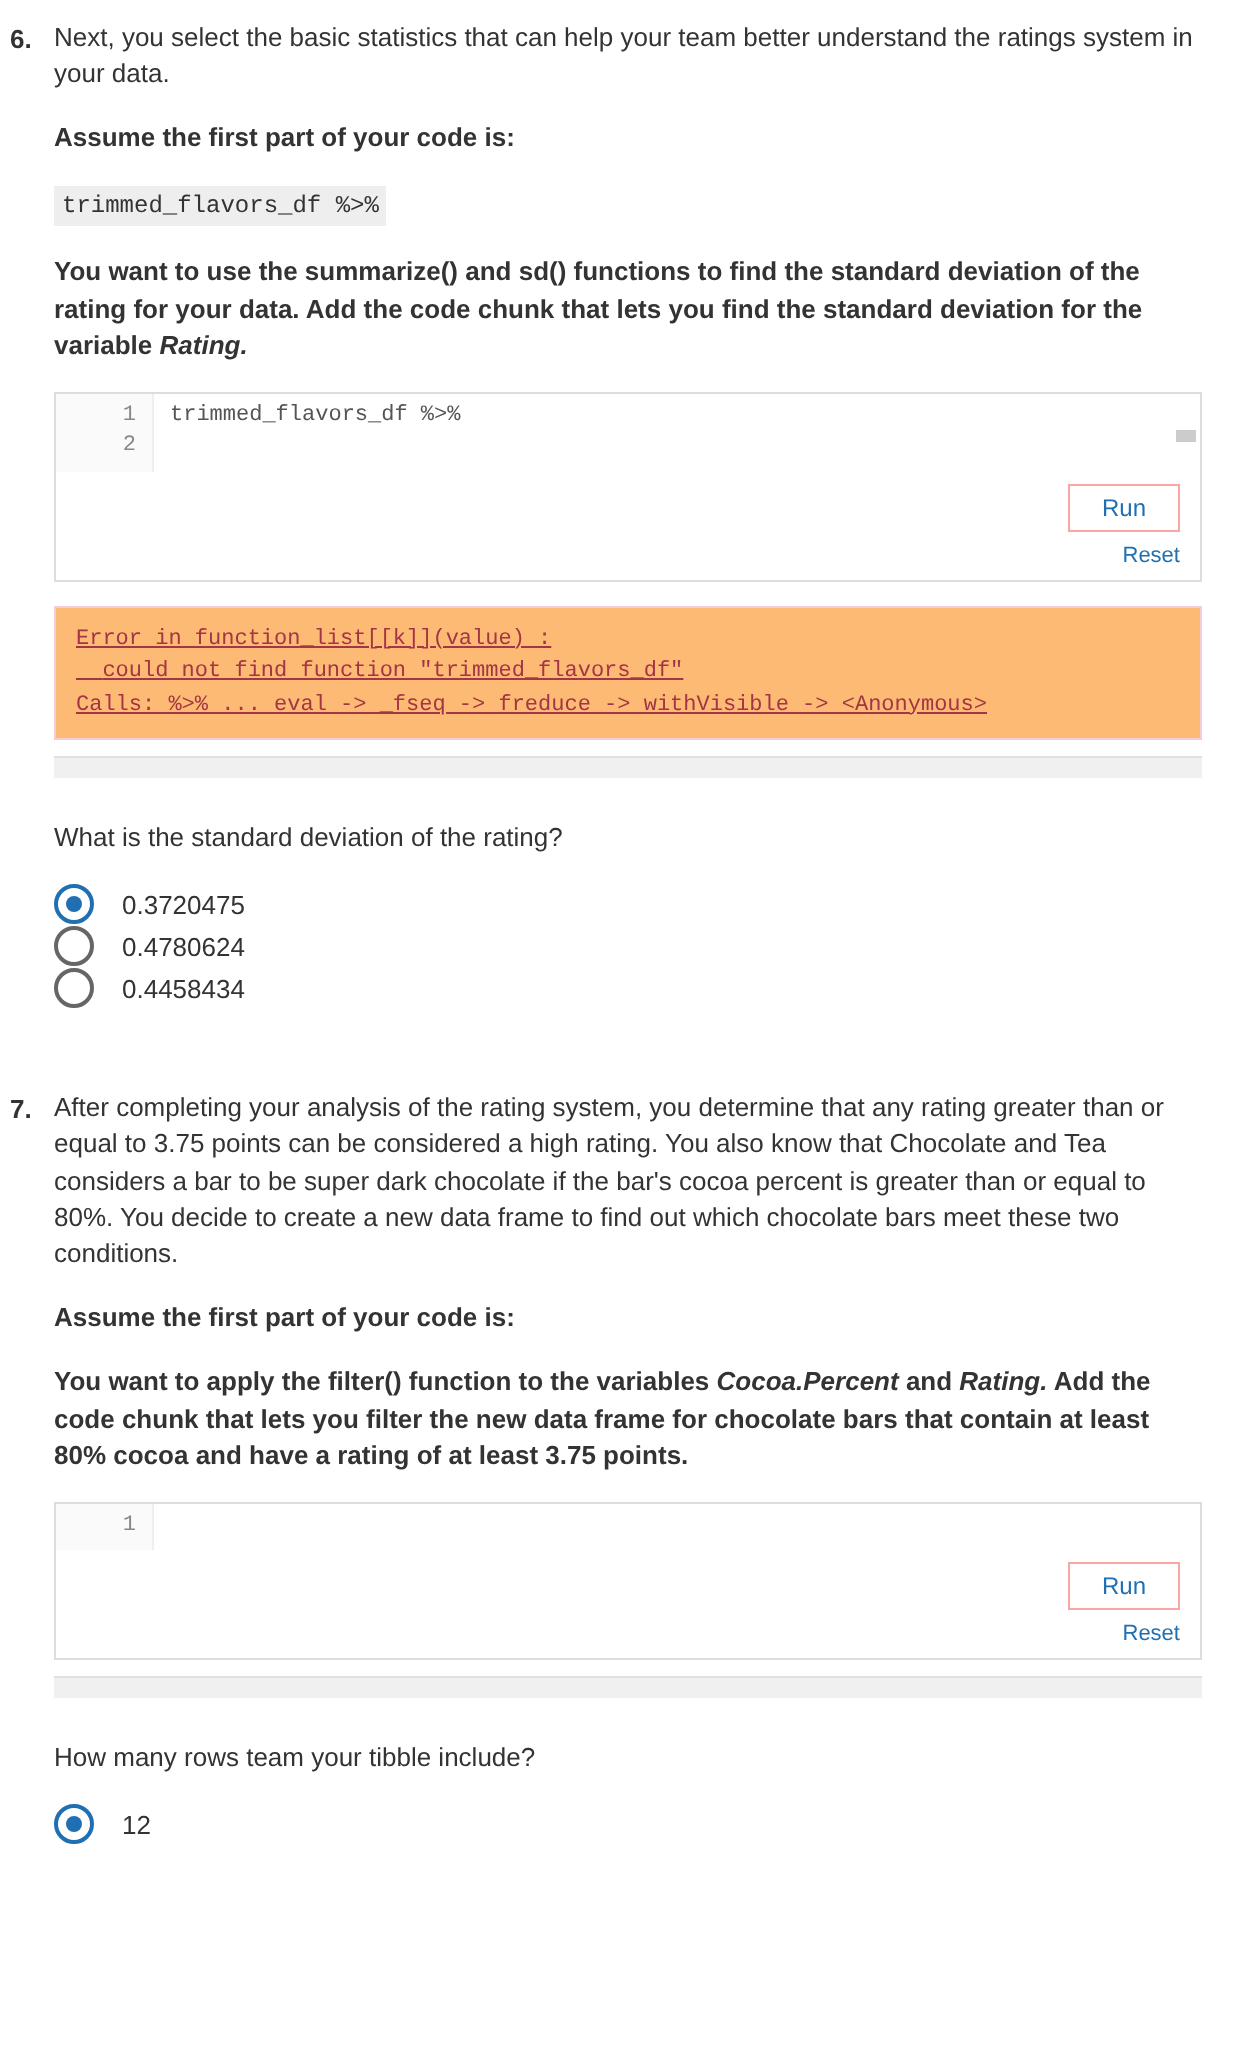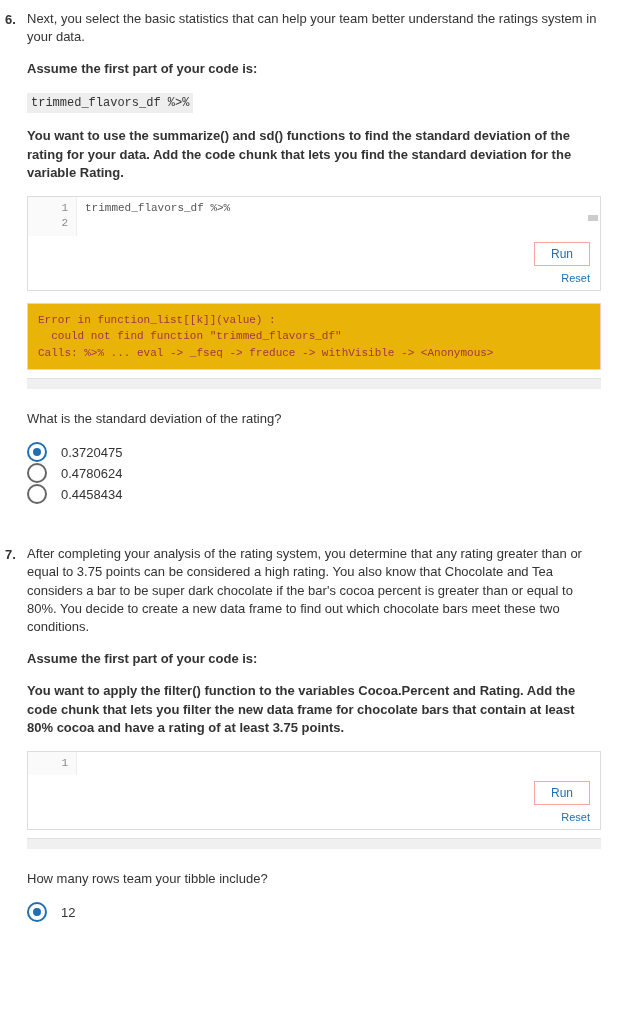--- a/index.html
+++ b/index.html
@@ -34,20 +34,21 @@
   }
   .code-inline {
     font-family: "Courier New", monospace;
     background: #eeeeee;
     padding: 2px 4px;
     font-size: 12px;
     white-space: pre;
     display: inline-block;
   }
   .italic {
+    font-style: italic;
   }
   .coderunner {
     border: 1px solid #ddd;
     margin: 10px 0 8px 0;
     position: relative;
     background: #fff;
   }
   .code-area {
     display: flex;
     font-family: "Courier New", monospace;
@@ -82,29 +83,30 @@
     font-size: 12px;
     cursor: pointer;
   }
   .reset {
     color: #1f6fb2;
     font-size: 11px;
     padding: 4px 10px 6px 0;
     text-align: right;
   }
   .error-box {
-    background: #eab308;
+    background: #fdba74;
     border: 1px solid #f3cdd3;
     color: #a33546;
     font-family: "Courier New", monospace;
     font-size: 11px;
     padding: 8px 10px;
     margin: 12px 0 8px 0;
     line-height: 1.5;
     white-space: pre-wrap;
+    text-decoration: underline;
   }
   .subprompt {
     margin: 22px 0 16px 0;
   }
   .option-row {
     display: flex;
     align-items: center;
     margin: 1px 0;
     cursor: pointer;
   }

